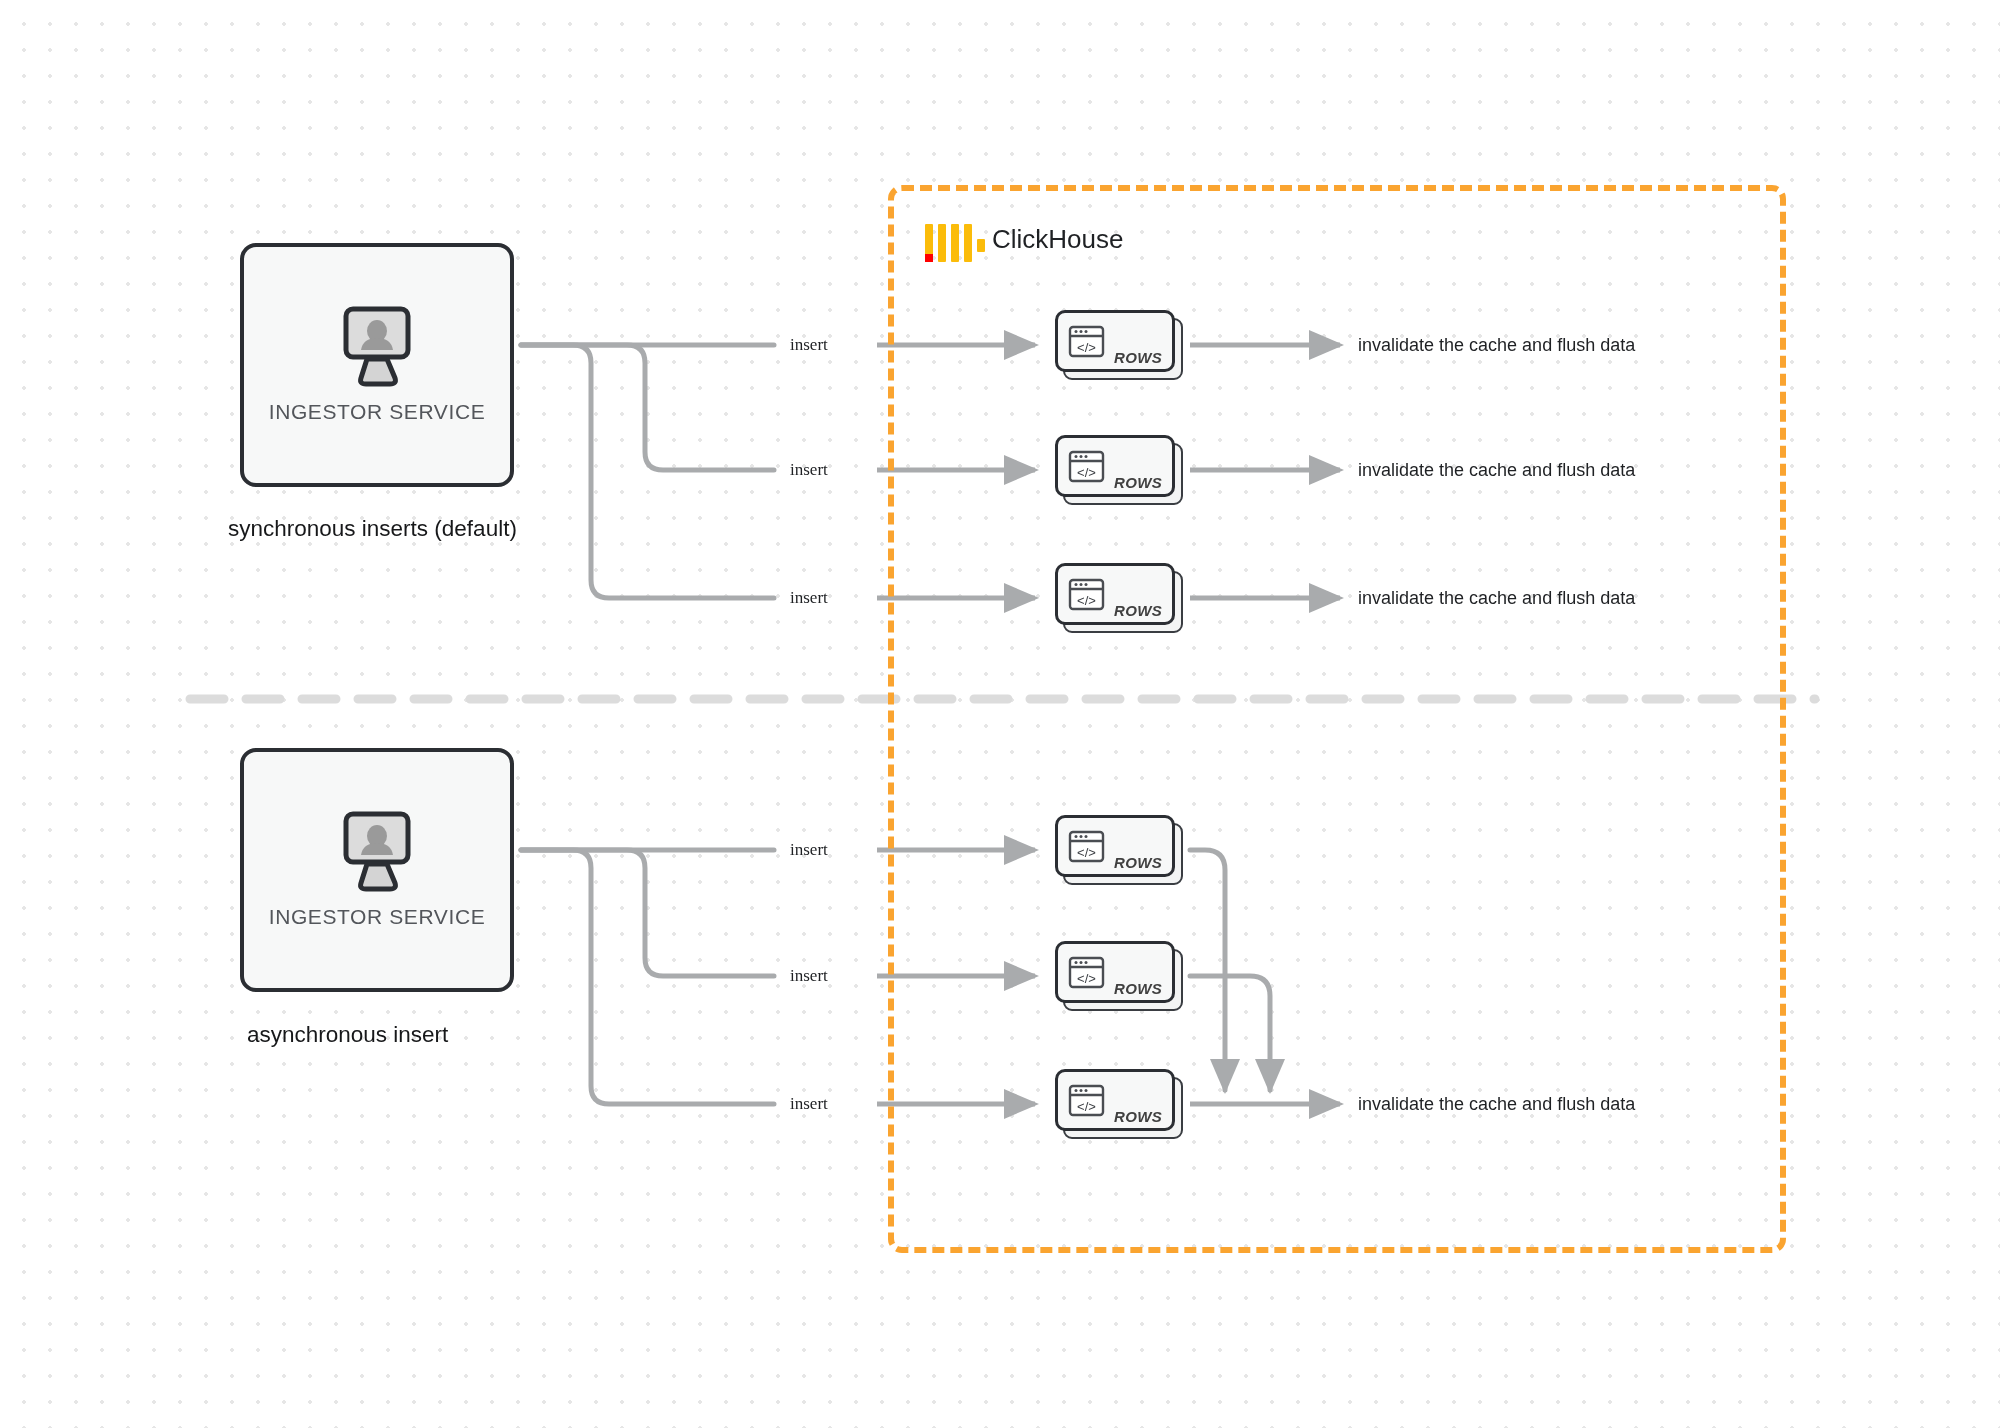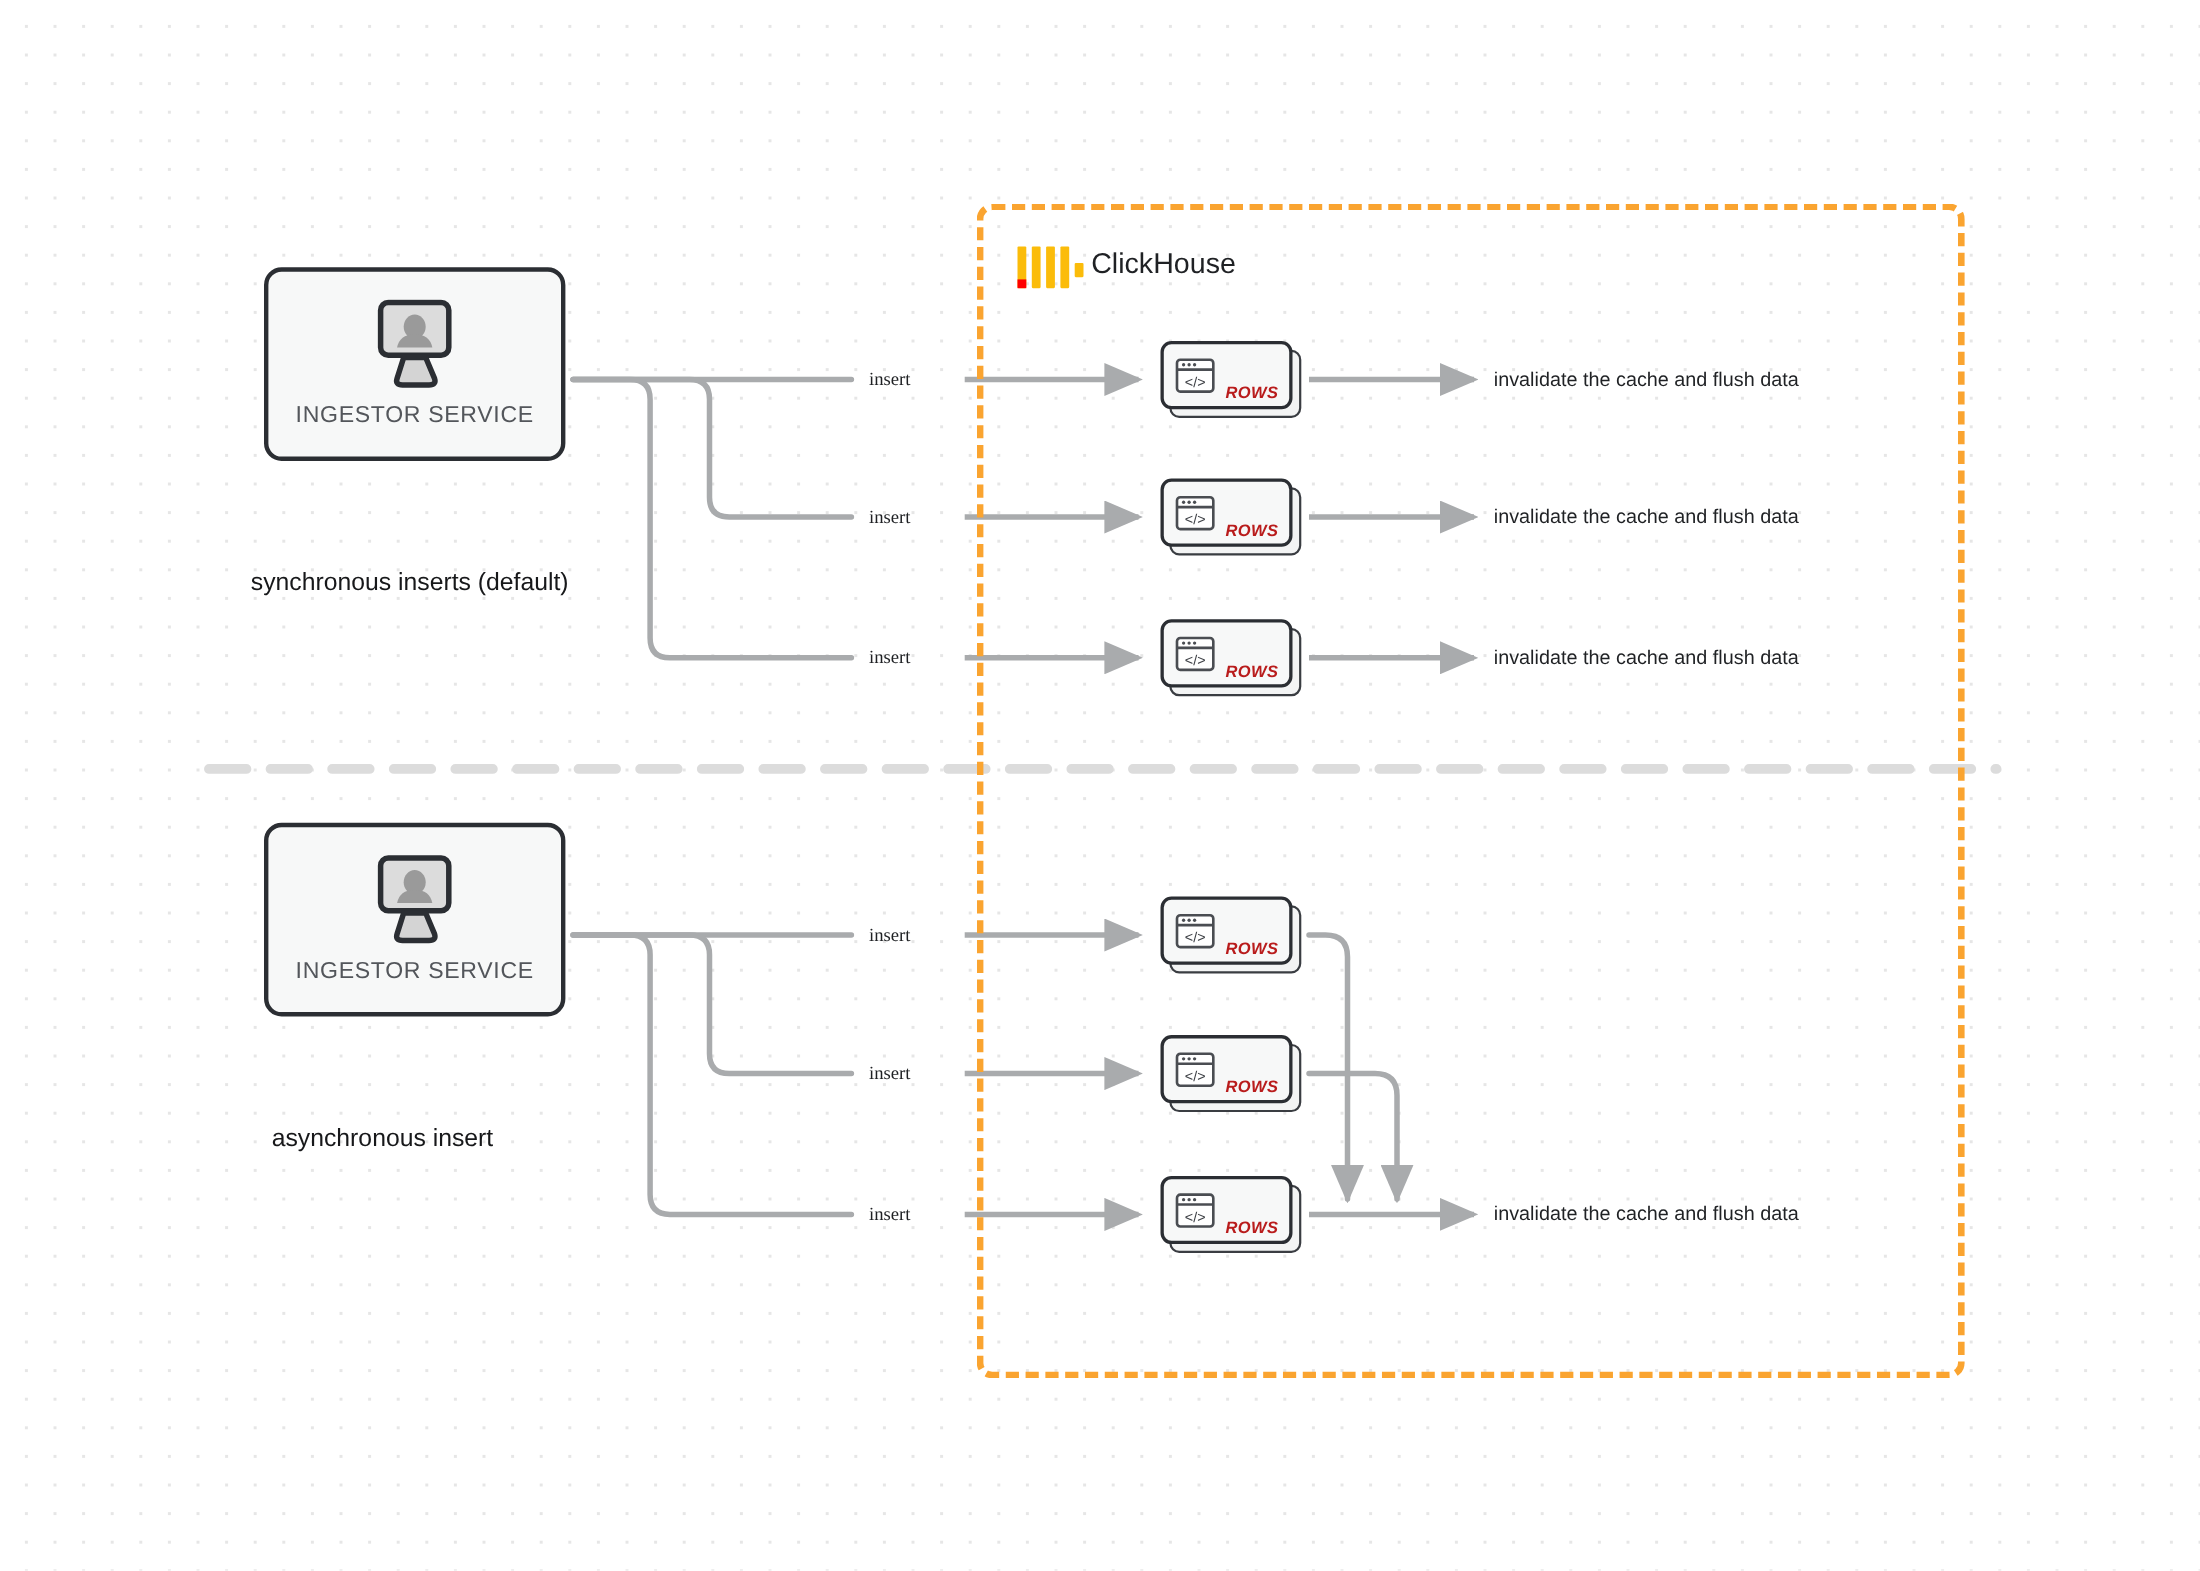--- a/index.html
+++ b/index.html
@@ -23,21 +23,21 @@
     left: 0; top: 0;
     width: 2000px;
     height: 1428px;
     pointer-events: none;
   }
 
   
   .service-node {
     position: absolute;
     width: 274px;
-    height: 176px;
+    height: 244px;
     background: #f7f8f8;
     border: 4px solid #2b2e33;
     border-radius: 16px;
     box-sizing: border-box;
     display: flex;
     flex-direction: column;
     align-items: center;
     justify-content: center;
   }
   .service-node .monitor {
@@ -151,21 +151,21 @@
   .win-icon {
     width: 37px;
     height: 33px;
     position: relative;
     flex: none;
   }
   .rows-text {
     font-size: 15px;
     font-style: italic;
     font-weight: bold;
-    color: #b91c1c;
+    color: #404040;
     letter-spacing: 0.4px;
     margin-top: 32px;
   }
 
   
   .edge-label {
     position: absolute;
     font-size: 17px;
     color: #1f2124;
     white-space: nowrap;

